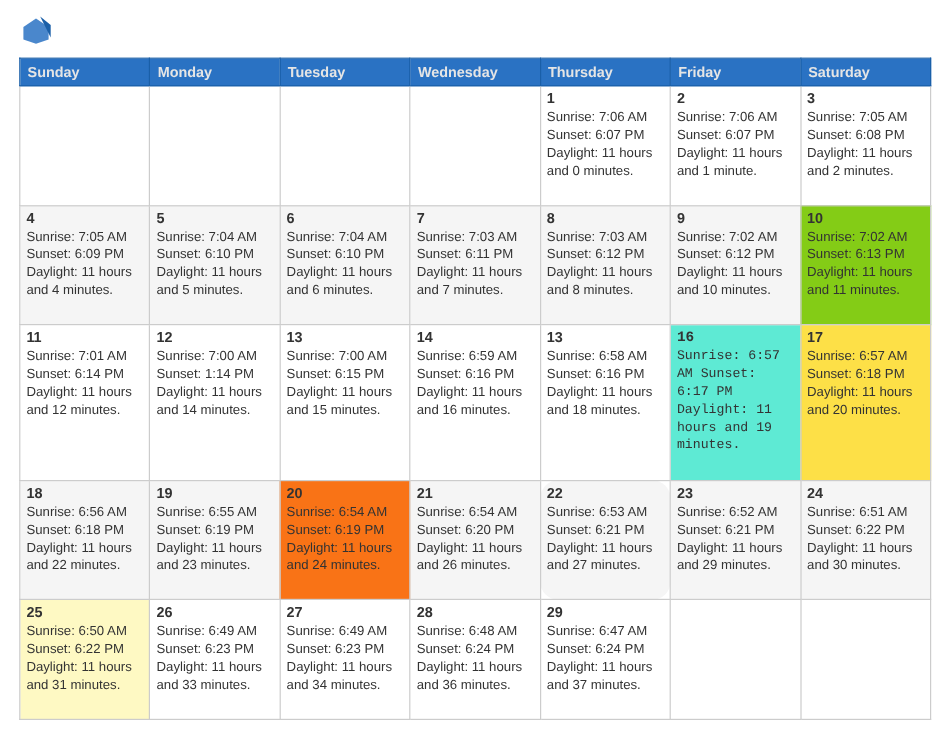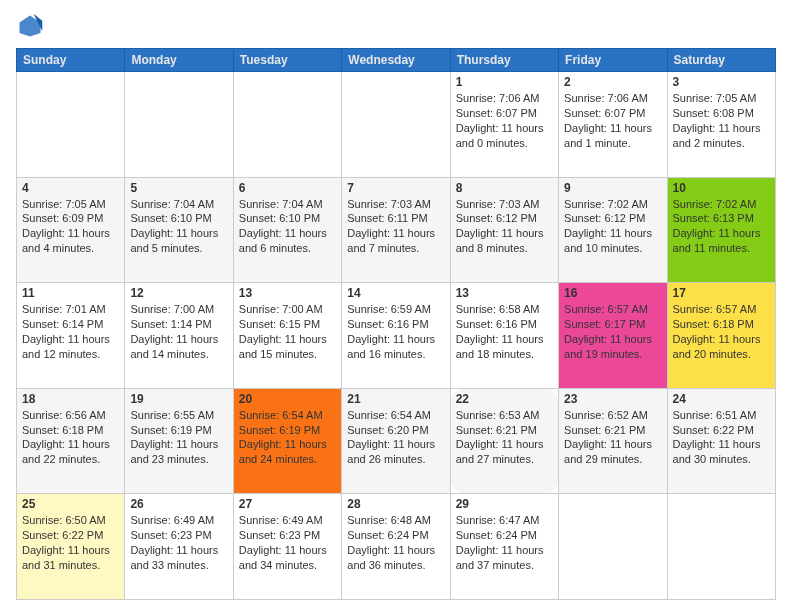--- a/index.html
+++ b/index.html
@@ -240,21 +240,21 @@
 Daylight: 11 hours
 and 16 minutes.</div>
           </td>
           <td style="background: rgb(255, 255, 255);">
             <span class="day-number">13</span>
             <div class="day-info">Sunrise: 6:58 AM
 Sunset: 6:16 PM
 Daylight: 11 hours
 and 18 minutes.</div>
           </td>
-          <td style="background: #ec4899;">
+          <td style="background: #5eead4; font-family: Liberation Mono, monospace;">
             <span class="day-number">16</span>
             <div class="day-info">Sunrise: 6:57 AM
 Sunset: 6:17 PM
 Daylight: 11 hours
 and 19 minutes.</div>
           </td>
           <td style="background: #fde047; margin-left: 28px;">
             <span class="day-number">17</span>
             <div class="day-info">Sunrise: 6:57 AM
 Sunset: 6:18 PM

